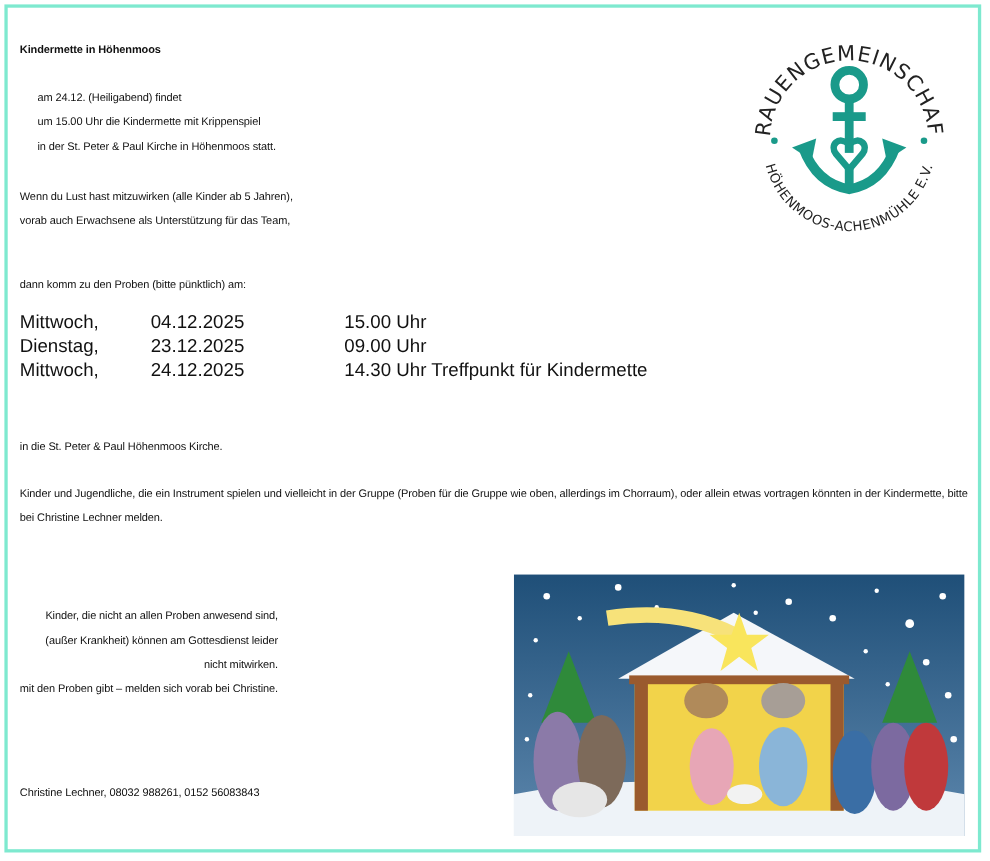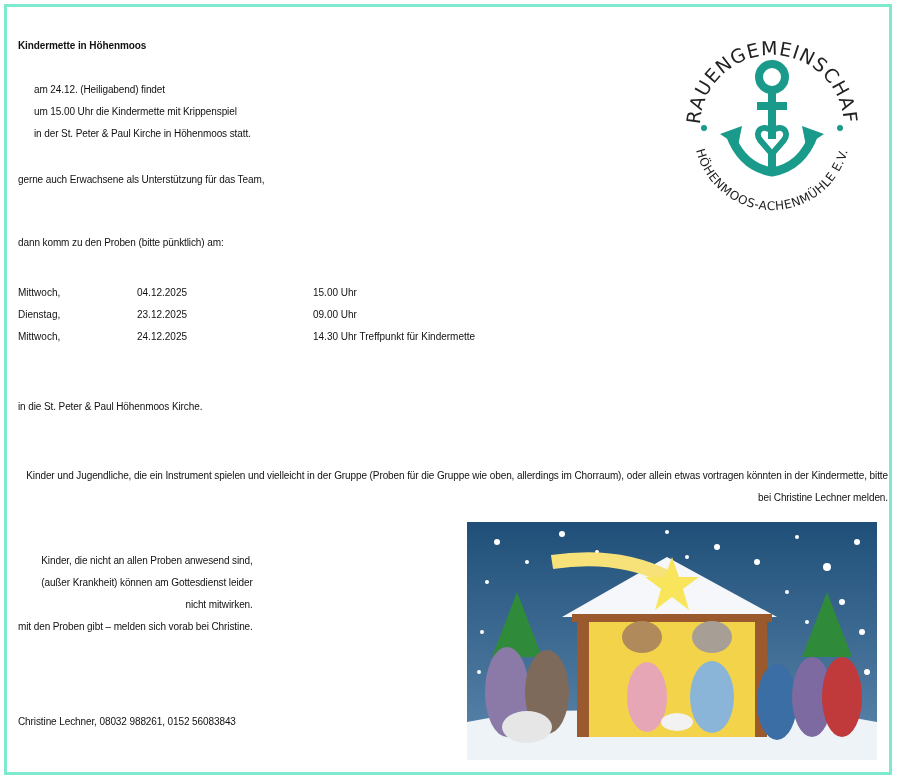--- a/index.html
+++ b/index.html
@@ -4,46 +4,47 @@
 <style>
   html, body { margin:0; padding:0; background:#ffffff; }
   body { width:900px; height:783px; position:relative; overflow:hidden;
          font-family:"Liberation Sans", "DejaVu Sans", sans-serif; color:#111; }
   .frame { position:absolute; left:4px; top:4px; width:888px; height:771px;
            border:3px solid #7ee9cf; box-sizing:border-box; }
   .txt { position:absolute; left:18px; font-size:10px; line-height:22px; white-space:nowrap; letter-spacing:-0.1px; }
   .title { font-weight:bold; top:35px; }
   .p1 { top:79px;margin-left:16px; }
   .p2 { top:169px; }
-  .p3 { top:232px;text-align:center; }
-  table.sched { position:absolute; left:18px; top:282px; border-collapse:collapse; font-size:10px; }
+  .p3 { top:249px;text-align:center; }
+  table.sched { position:absolute; left:18px; top:282px; border-collapse:collapse; font-size:17px; }
   table.sched td { padding:0; height:22px; line-height:22px; white-space:nowrap; vertical-align:top; }
   td.c1 { width:119px; } td.c2 { width:176px; }
   .p4 { top:396px; }
-  .p5 { top:465px; white-space:normal; width:870px;text-align:right; }
+  .p5 { top:439px; white-space:normal; width:870px; }
   .p6 { top:550px;text-align:right; }
   .p7 { top:711px; }
   .logo { position:absolute; left:672px; top:22px; width:200px; height:200px; }
   .nativity { position:absolute; left:467px; top:522px; width:410px; height:238px; overflow:hidden; }
 </style>
 </head>
 <body>
 
 <div class="frame"></div>
 
 <div class="txt title">Kindermette in Höhenmoos</div>
 
 <div class="txt p1">
   <div>am 24.12. (Heiligabend) findet</div>
   <div>um 15.00 Uhr die Kindermette mit Krippenspiel</div>
   <div>in der St. Peter &amp; Paul Kirche in Höhenmoos statt.</div>
 </div>
 
 <div class="txt p2">
-  <div>gerne auch Erwachsene als Unterstützung für das Team,</div>
+  <div>Wenn du Lust hast mitzuwirken (alle Kinder ab 5 Jahren),</div>
+  <div>vorab auch Erwachsene als Unterstützung für das Team,</div>
 </div>
 
 <div class="txt p3">dann komm zu den Proben (bitte pünktlich) am:</div>
 
 <table class="sched">
   <tbody>
       <tr>
     <td class="c1">Mittwoch,</td>
     <td class="c2">04.12.2025</td>
     <td>15.00 Uhr</td>

